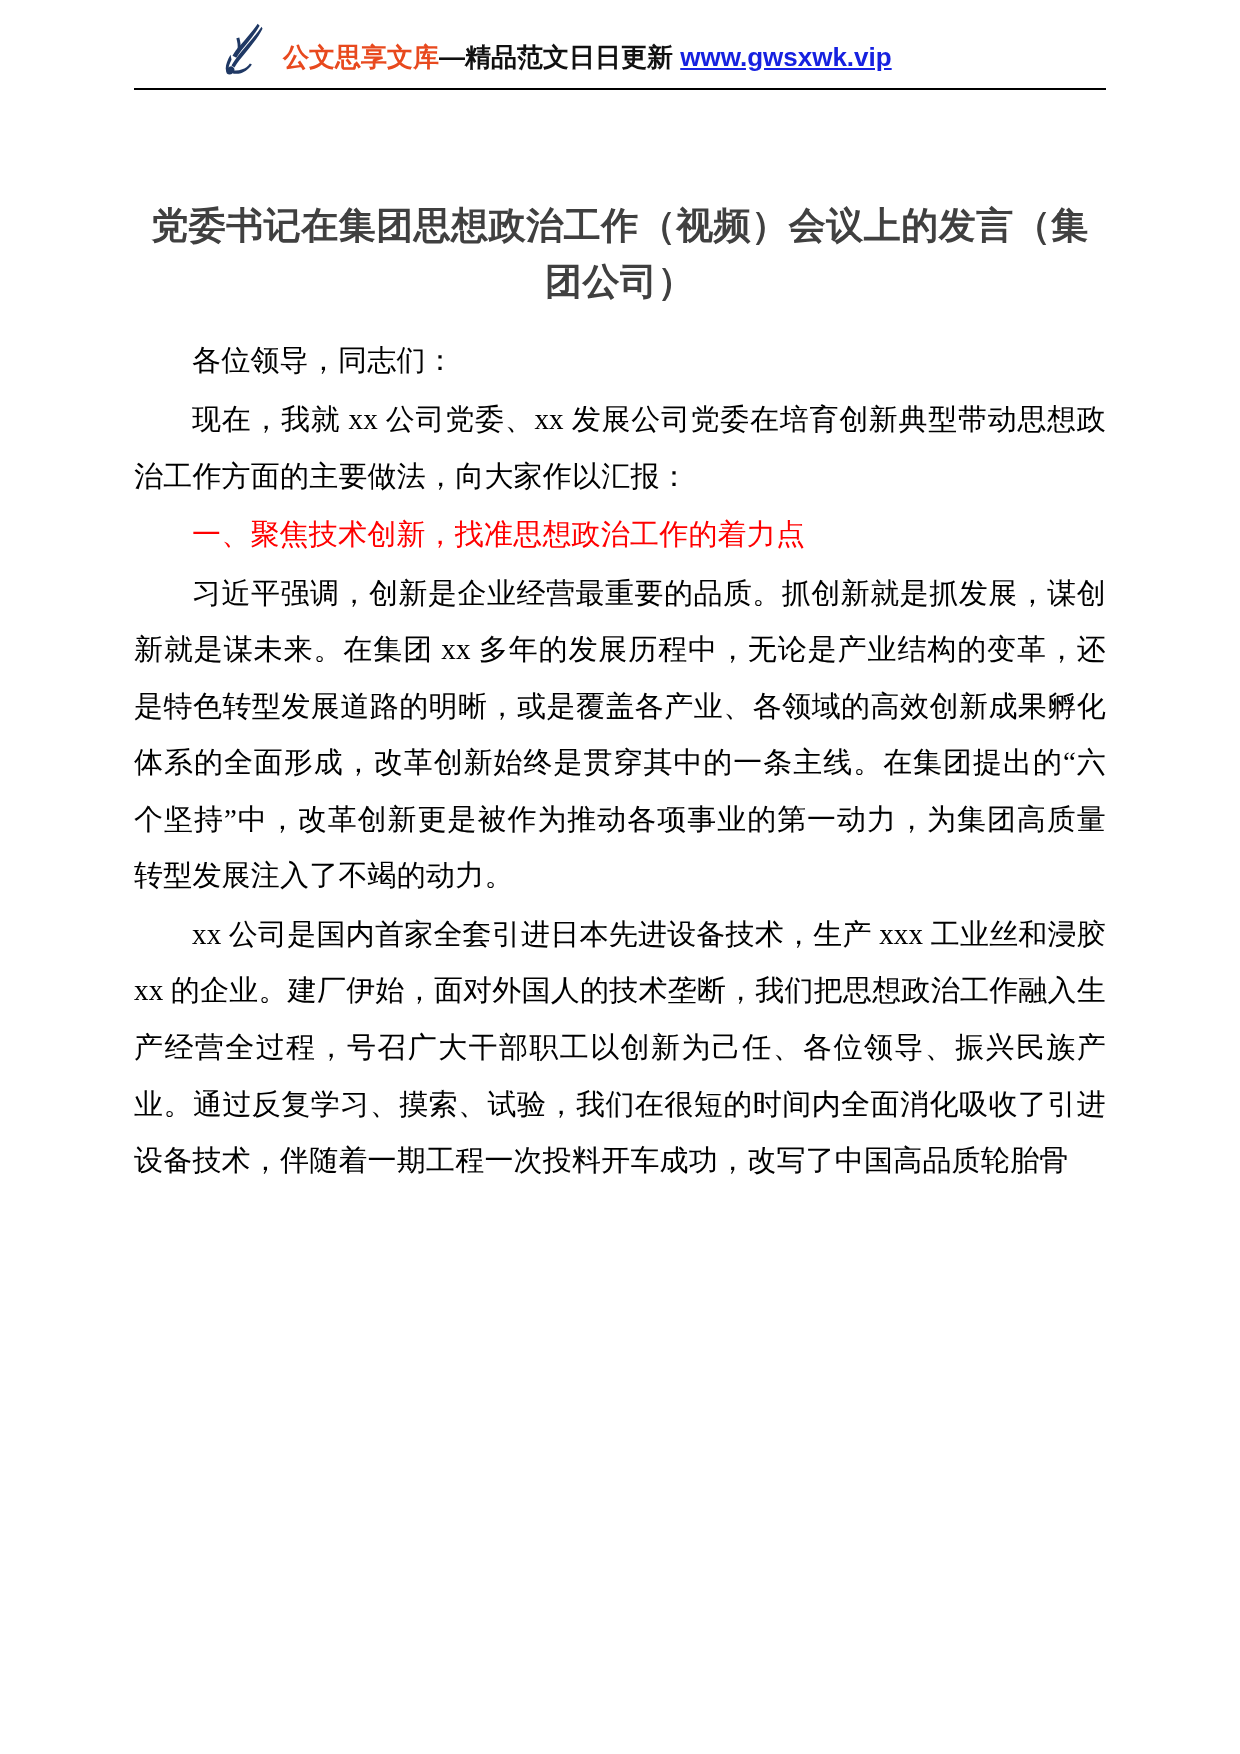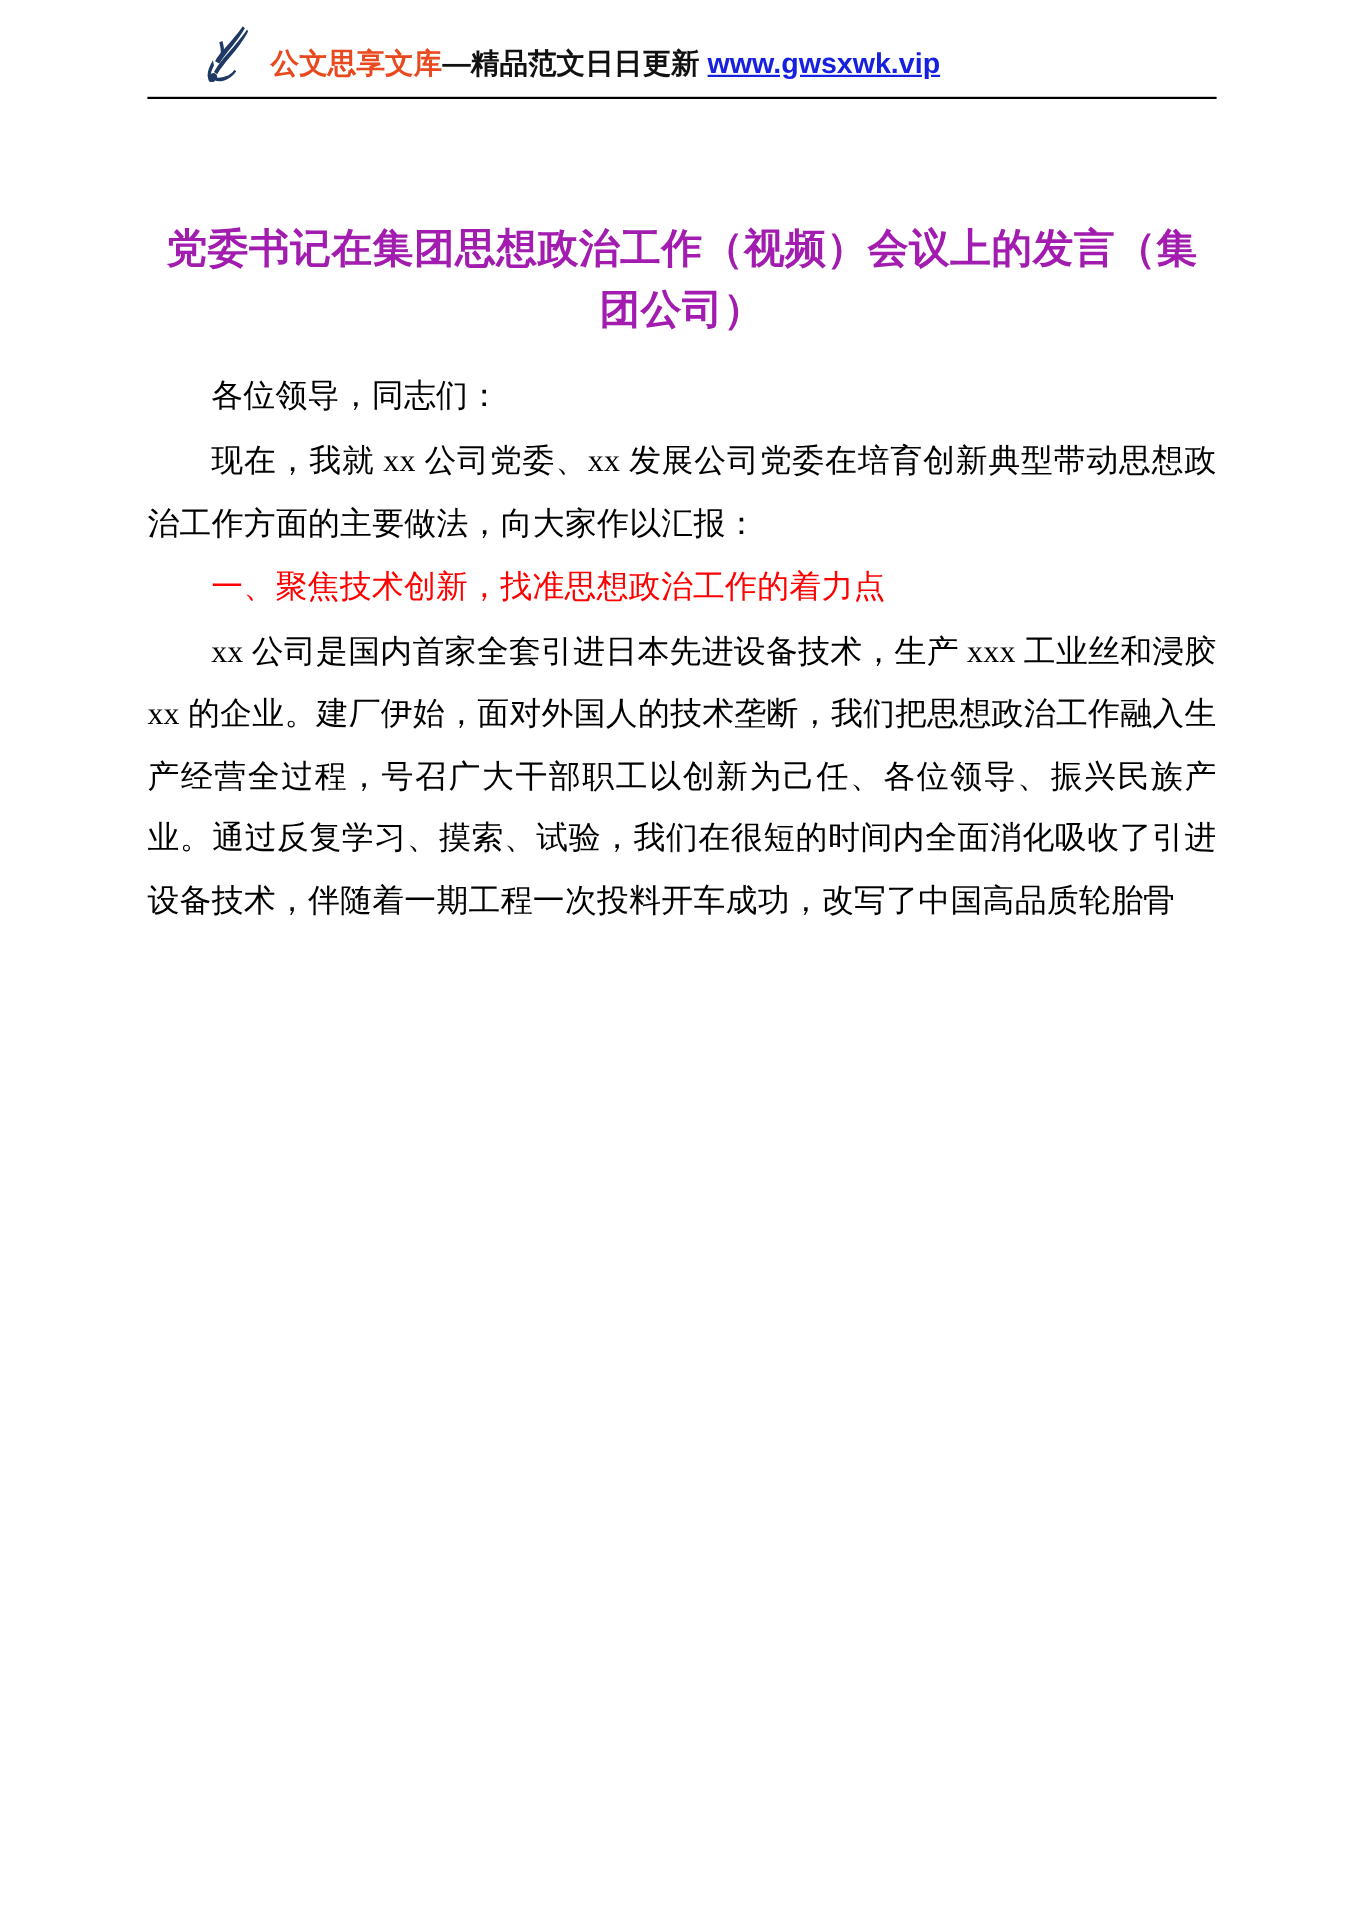--- a/index.html
+++ b/index.html
@@ -20,21 +20,21 @@
   .page {
     width: 1240px;
     height: 1754px;
     box-sizing: border-box;
     padding: 0;
     position: relative;
   }
 
   .header {
     padding-top: 14px;
-    padding-left: 76px;
+    padding-left: 113px;
     padding-right: 134px;
     display: flex;
     align-items: flex-end;
     height: 78px;
     box-sizing: border-box;
   }
 
   .header-logo {
     width: 62px;
     height: 62px;
@@ -72,21 +72,21 @@
     margin: 0 134px;
     padding-top: 108px;
   }
 
   .doc-title {
     font-size: 37px;
     font-weight: 700;
     line-height: 1.52;
     text-align: center;
     letter-spacing: 0.5px;
-    color: #a21caf;
+    color: #404040;
     margin: 0 0 22px 0;
     padding: 0 8px;
   }
 
   .para {
     font-size: 29px;
     line-height: 1.95;
     text-align: justify;
     text-justify: inter-ideograph;
     margin: 0 0 2px 0;
@@ -138,17 +138,18 @@
   <div class="doc">
 
     <h1 class="doc-title">党委书记在集团思想政治工作（视频）会议上的发言（集团公司）</h1>
 
     <p class="para">各位领导，同志们：</p>
 
     <p class="para">现在，我就 xx 公司党委、xx 发展公司党委在培育创新典型带动思想政治工作方面的主要做法，向大家作以汇报：</p>
 
     <p class="para-heading">一、聚焦技术创新，找准思想政治工作的着力点</p>
 
+    <p class="para">习近平强调，创新是企业经营最重要的品质。抓创新就是抓发展，谋创新就是谋未来。在集团 xx 多年的发展历程中，无论是产业结构的变革，还是特色转型发展道路的明晰，或是覆盖各产业、各领域的高效创新成果孵化体系的全面形成，改革创新始终是贯穿其中的一条主线。在集团提出的“六个坚持”中，改革创新更是被作为推动各项事业的第一动力，为集团高质量转型发展注入了不竭的动力。</p>
 
     <p class="para last">xx 公司是国内首家全套引进日本先进设备技术，生产 xxx 工业丝和浸胶 xx 的企业。建厂伊始，面对外国人的技术垄断，我们把思想政治工作融入生产经营全过程，号召广大干部职工以创新为己任、各位领导、振兴民族产业。通过反复学习、摸索、试验，我们在很短的时间内全面消化吸收了引进设备技术，伴随着一期工程一次投料开车成功，改写了中国高品质轮胎骨</p>
 
   </div>
 </div>
 
 </body></html>

